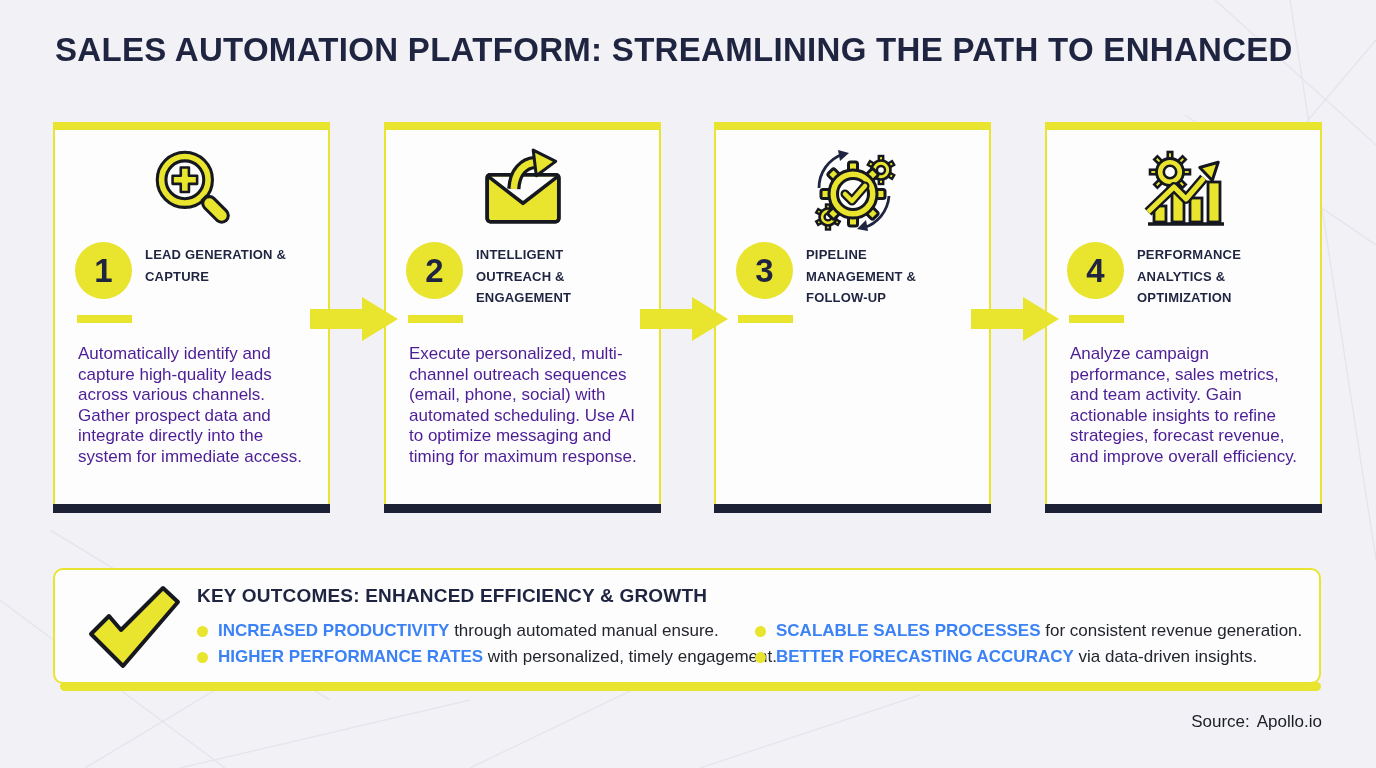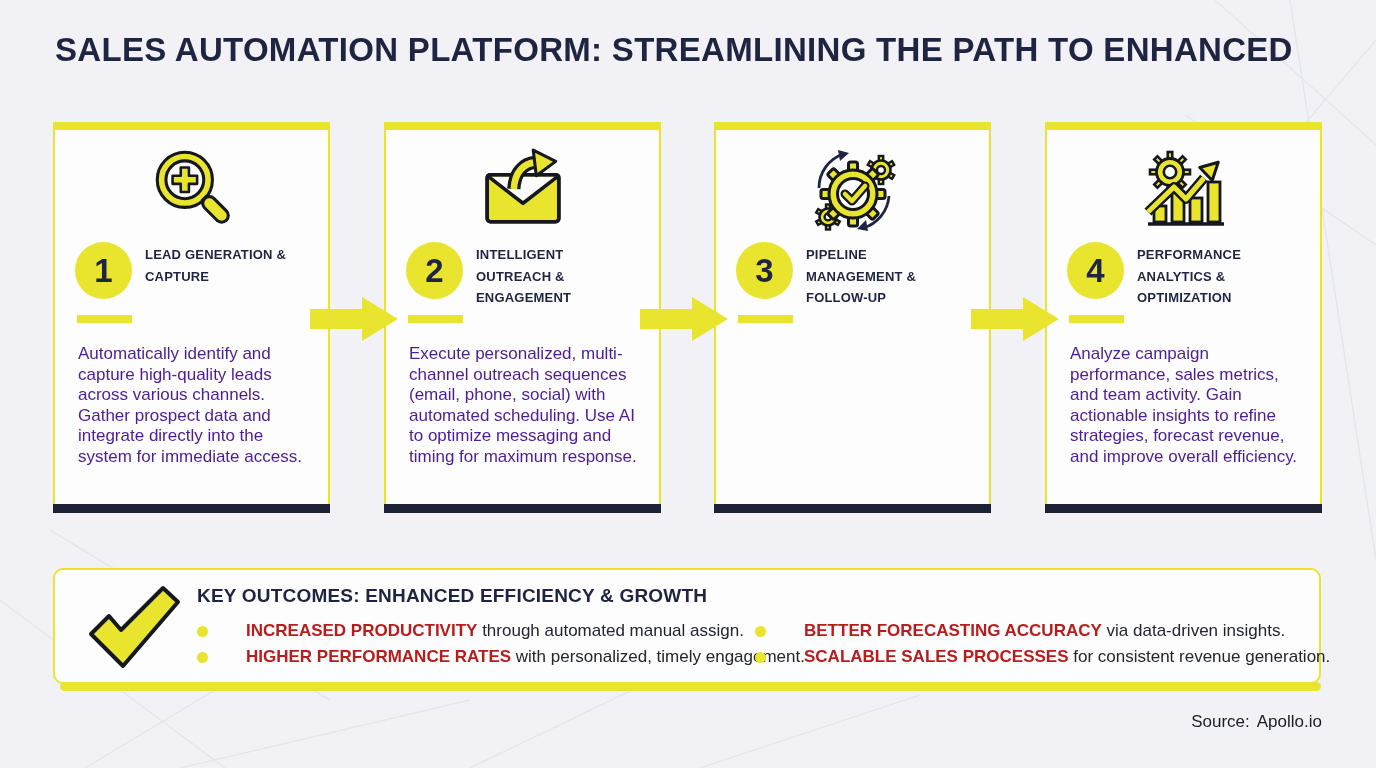--- a/index.html
+++ b/index.html
@@ -59,21 +59,21 @@
   .outcomes-content { position:absolute; left:142px; top:15px; right:20px; }
   .outcomes-title { font-size:19px; font-weight:800; color:#1f2440; letter-spacing:.2px; }
   .outcomes-grid {
     margin-top:11px; display:grid;
     grid-template-columns:558px auto; grid-template-rows:repeat(2,26px);
     grid-auto-flow:column; align-items:center;
   }
   .outcome-item { font-size:17px; color:#24262e; white-space:nowrap; }
   .outcome-dot { display:inline-block; width:11px; height:11px; border-radius:50%;
     background:#e9e42e; margin-right:10px; vertical-align:-1px; }
-  .outcome-bold { font-weight:800; color:#b91c1c;margin-left:28px; }
+  .outcome-bold { font-weight:800; color:#3b82f6; }
 
   .source-line { position:absolute; right:54px; top:712px; font-size:17px; color:#1b1d26; z-index:2; }
   .source-label { font-weight:400; }
   .source-value { margin-left:7px; font-weight:400; }
 </style>
 </head>
 <body>
 
 <svg class="bg-pattern" width="1376" height="768" viewBox="0 0 1376 768">
   <g stroke="#e4e5ec" stroke-width="1.5" opacity="0.9">
@@ -257,30 +257,30 @@
 <div class="outcomes-box">
   <div class="outcomes-check">
     <svg width="100" height="88" viewBox="0 0 100 88">
       <path d="M8 50 L26 32 L38 46 L80 4 L95 18 L40 82 Z" fill="#e9e42e" stroke="#16181f" stroke-width="4" stroke-linejoin="round"></path>
     </svg>
   </div>
   <div class="outcomes-content">
     <div class="outcomes-title">KEY OUTCOMES: ENHANCED EFFICIENCY &amp; GROWTH</div>
     <div class="outcomes-grid">
       <div class="outcome-item">
-        <span class="outcome-dot"></span><span class="outcome-bold">INCREASED PRODUCTIVITY</span><span> through automated manual assign.</span>
+        <span class="outcome-dot"></span><span class="outcome-bold">INCREASED PRODUCTIVITY</span><span> through automated manual ensure.</span>
       </div>
       <div class="outcome-item">
         <span class="outcome-dot"></span><span class="outcome-bold">HIGHER PERFORMANCE RATES</span><span> with personalized, timely engagement.</span>
       </div>
       <div class="outcome-item">
+        <span class="outcome-dot"></span><span class="outcome-bold">SCALABLE SALES PROCESSES</span><span> for consistent revenue generation.</span>
+      </div>
+      <div class="outcome-item">
         <span class="outcome-dot"></span><span class="outcome-bold">BETTER FORECASTING ACCURACY</span><span> via data-driven insights.</span>
-      </div>
-      <div class="outcome-item">
-        <span class="outcome-dot"></span><span class="outcome-bold">SCALABLE SALES PROCESSES</span><span> for consistent revenue generation.</span>
       </div>
     </div>
   </div>
 </div>
 
 <div class="source-line">
   <span class="source-label">Source:</span><span class="source-value">Apollo.io</span>
 </div>
 
 </body></html>

